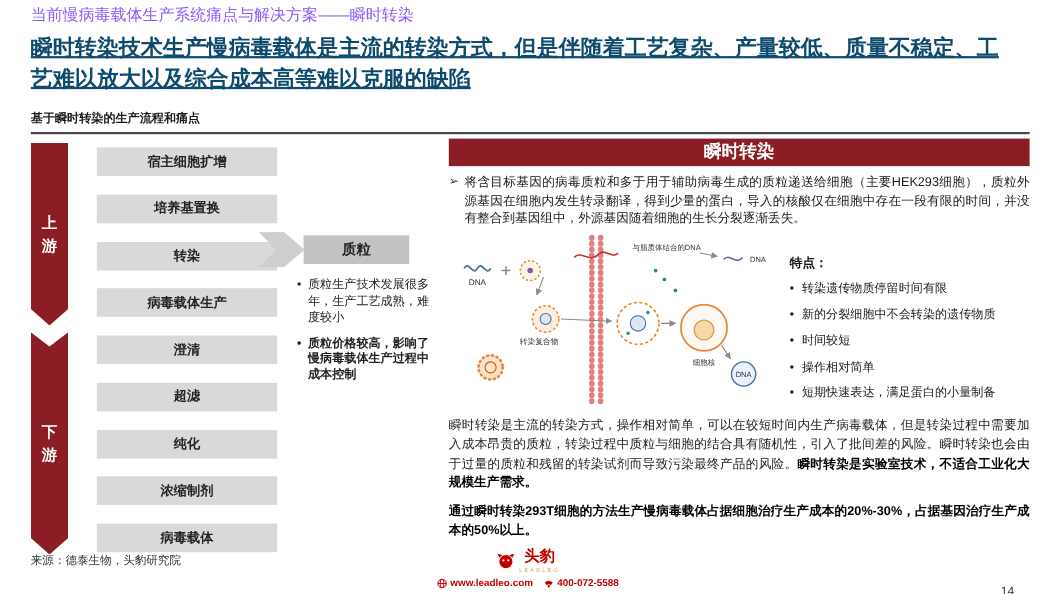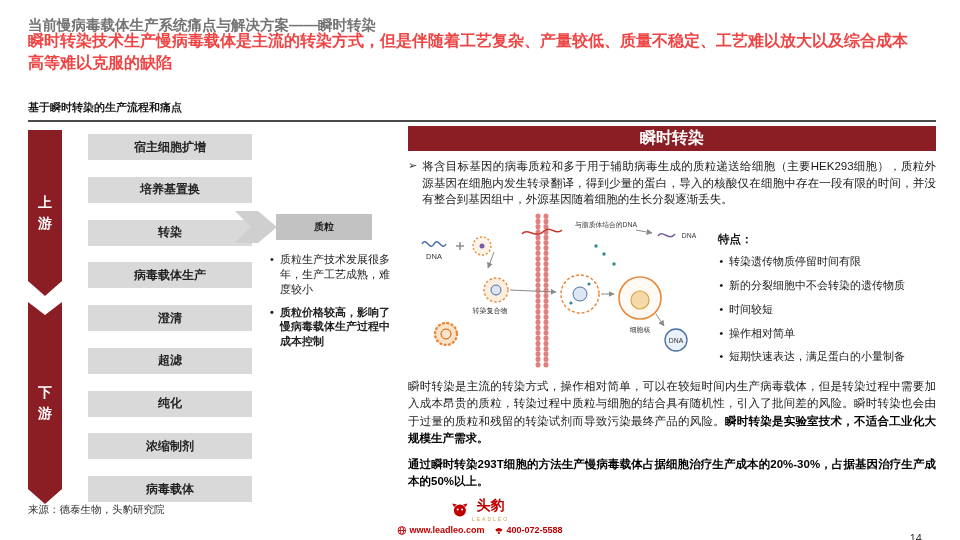--- a/index.html
+++ b/index.html
@@ -1,50 +1,50 @@
 <!DOCTYPE html>
 <html><head>
 <meta charset="utf-8">
 <style>
   * { margin:0; padding:0; box-sizing:border-box; }
   body { width:960px; height:540px; font-family:"Liberation Sans","DejaVu Sans",sans-serif; background:#fff; overflow:hidden; }
   .slide { position:relative; width:960px; height:540px; background:#fff; }
 
-  .page-title { position:absolute; left:28px; top:16px; font-size:14.5px; font-weight:bold; color:#737373; }
-  .page-subtitle { position:absolute; left:28px; top:30px; width:895px; font-size:16px; font-weight:bold; color:#ef4444; line-height:1.4; }
+  .page-title { position:absolute; left:28px; top:4px; font-size:14.5px; font-weight:normal; color:#8b5cf6; }
+  .page-subtitle { position:absolute; left:28px; top:30px; width:895px; font-size:20px; font-weight:bold; color:#0c4a6e; line-height:1.4;text-decoration:underline; }
 
   .section-head { position:absolute; left:28px; top:100px; width:908px; border-bottom:2px solid #4a4a4a; padding-bottom:5px; font-size:11px; font-weight:bold; color:#1a1a1a; }
 
   
   .stage { position:absolute; left:28px; width:34px; background:#8b1e25; display:flex; align-items:center; justify-content:center; }
   .stage-up { top:130px; height:166px; clip-path:polygon(0 0,100% 0,100% calc(100% - 15px),50% 100%,0 calc(100% - 15px)); }
   .stage-down { top:302px; height:202px; clip-path:polygon(0 0,50% 13px,100% 0,100% calc(100% - 15px),50% 100%,0 calc(100% - 15px)); }
   .stage-label { width:1em; color:#fff; font-size:14px; font-weight:bold; word-break:break-all; line-height:1.5; text-align:center; }
 
   .steps { position:absolute; left:88px; top:134px; height:368px; display:flex; flex-direction:column; justify-content:space-between; }
   .step { width:164px; height:26px; background:#d9d9d9; display:flex; align-items:center; justify-content:center; font-size:12px; font-weight:bold; color:#222; }
 
   .callout-arrow { position:absolute; left:235px; top:211px; width:42px; height:32px; background:#cfcfcf; clip-path:polygon(0 0,55% 0,100% 50%,55% 100%,0 100%,38% 50%); }
-  .plasmid-box { position:absolute; left:276px; top:214px; width:96px; height:26px; background:#c2c2c2; display:flex; align-items:center; justify-content:center; font-size:10px; font-weight:bold; color:#222;font-family:Liberation Mono, monospace; }
+  .plasmid-box { position:absolute; left:276px; top:214px; width:96px; height:26px; background:#c2c2c2; display:flex; align-items:center; justify-content:center; font-size:13px; font-weight:bold; color:#222;font-family:Liberation Mono, monospace; }
   .callout-bullets { position:absolute; left:270px; top:252px; width:124px; list-style:none; }
   .callout-bullets li { position:relative; padding-left:10px; font-size:11px; line-height:1.35; color:#222; margin-bottom:8px; }
   .callout-bullets li::before { content:"•"; position:absolute; left:0; top:0; }
   .callout-bullets li.bold { font-weight:bold; }
 
   
   .panel { position:absolute; left:408px; top:126px; width:528px; }
   .panel-header { background:#8b1e25; color:#fff; font-size:16px; font-weight:bold; text-align:center; padding:2px 0; }
   .panel-intro { margin-top:7px; display:flex; gap:5px; font-size:11.5px; line-height:1.45; color:#1a1a1a; text-align:justify; }
   .intro-arrow { flex:0 0 auto; font-size:11px; color:#333; }
   .panel-mid { display:flex; margin-top:2px; }
   .diagram-wrap { width:306px; }
   .features { width:222px; padding-left:4px; padding-top:22px; }
   .features-title { font-size:11.5px; font-weight:bold; color:#111; margin-bottom:8px; }
   .features ul { list-style:none; }
-  .features li { position:relative; padding-left:11px; font-size:11px; line-height:1.35; color:#1a1a1a; margin-bottom:9px;font-family:Liberation Mono, monospace; }
+  .features li { position:relative; padding-left:11px; font-size:11px; line-height:1.35; color:#1a1a1a; margin-bottom:9px; }
   .features li::before { content:"•"; position:absolute; left:0; top:0; }
   .para1 { margin-top:2px; font-size:11.5px; line-height:1.5; color:#1a1a1a; text-align:justify; }
   .para1 b { color:#000; }
   .para2 { margin-top:9px; font-size:11.5px; font-weight:bold; line-height:1.5; color:#000; text-align:justify; }
 
   
   .source { position:absolute; left:28px; top:503px; font-size:10.5px; color:#333; }
   .page-number { position:absolute; right:38px; top:500px; font-size:11px; color:#333;margin-top:32px; }
   .copyright { position:absolute; right:10px; top:527px; font-size:14px; color:#c9c9c9;margin-top:32px; }
 

